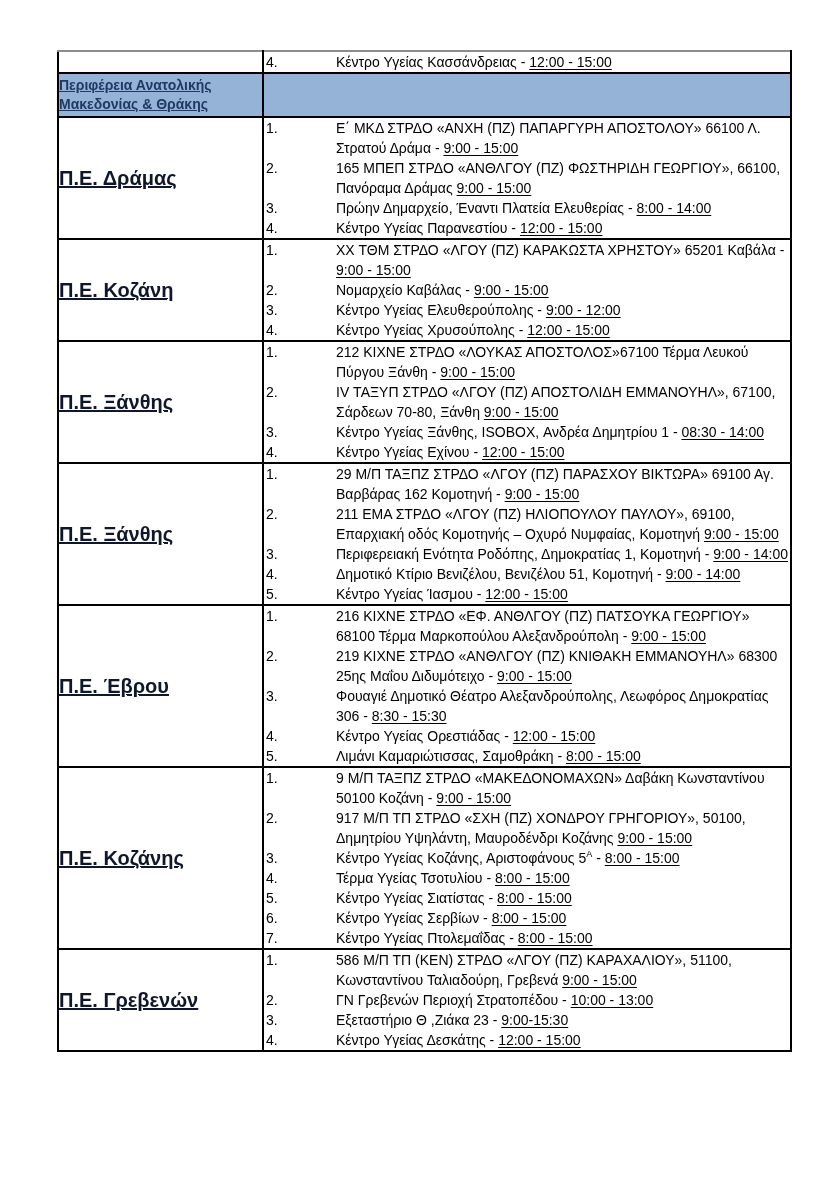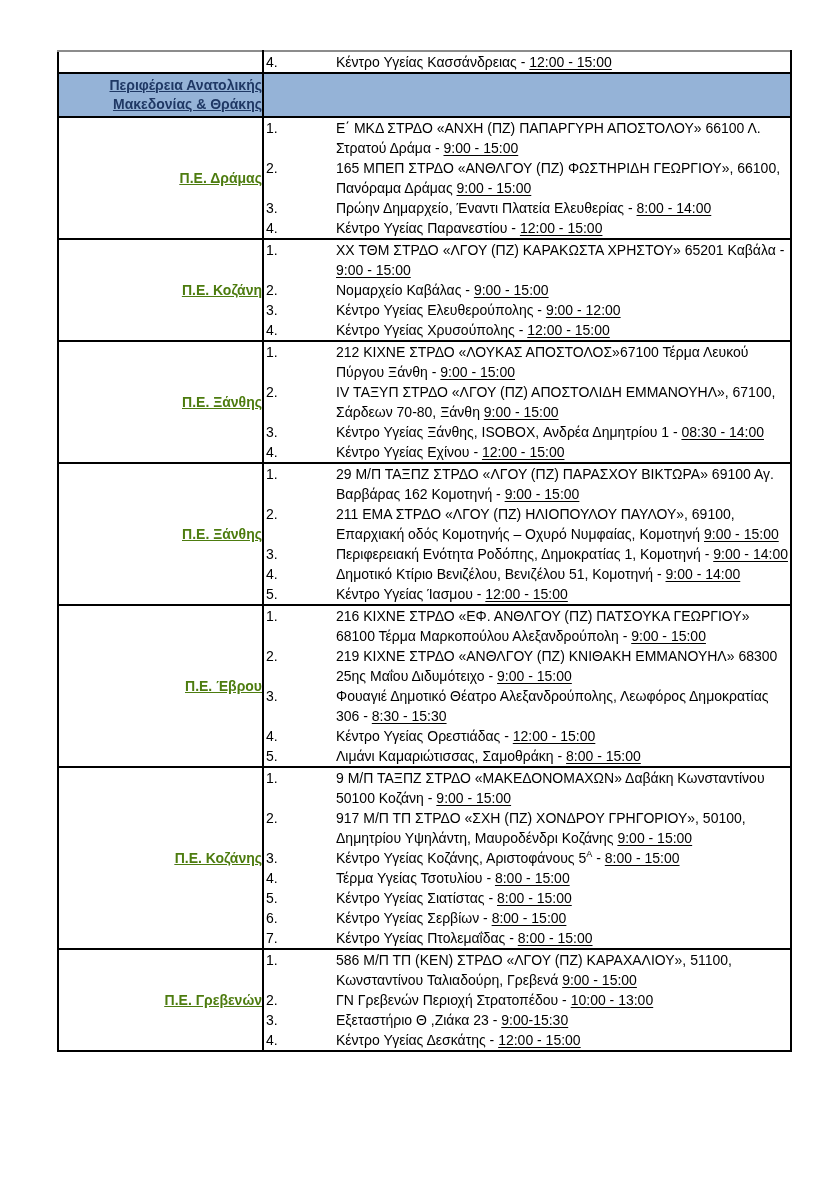--- a/index.html
+++ b/index.html
@@ -12,23 +12,23 @@
   table.doc {
     position:absolute; left:57px; top:50px; width:733px;
     border-collapse:collapse; table-layout:fixed;
   }
   table.doc td {
     border:2px solid #000;
     padding:0;
     vertical-align:middle;
   }
   tr.cont td { border-top-color:#8c8c8c; }
-  td.region-cell { text-align:right; padding:2px 4px;text-decoration:underline; }
+  td.region-cell { text-align:left; padding:2px 4px;text-decoration:underline; }
   .region-link {
-    color:#4d7c0f; font-weight:bold; font-size:14px;
+    color:#0f172a; font-weight:bold; font-size:20px;
     text-decoration:underline; cursor:pointer;
     line-height:20px;
   }
   tr.section-row td { background:#95B3D7; }
   .section-label {
     display:inline-block; max-width:182px;
     color:#1F3864; font-weight:bold; font-size:14px;
     line-height:19px; text-decoration:underline;
     padding:2px 0;
   }

